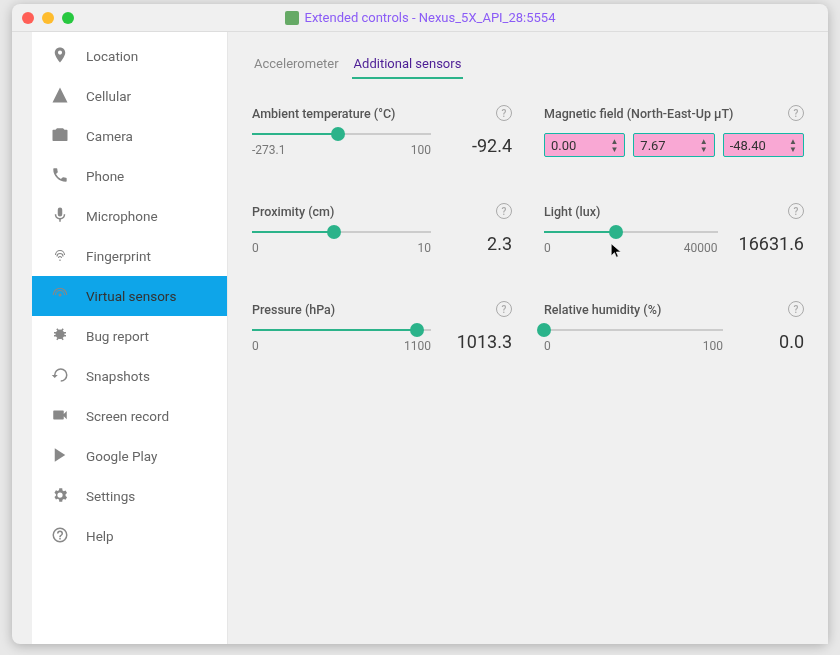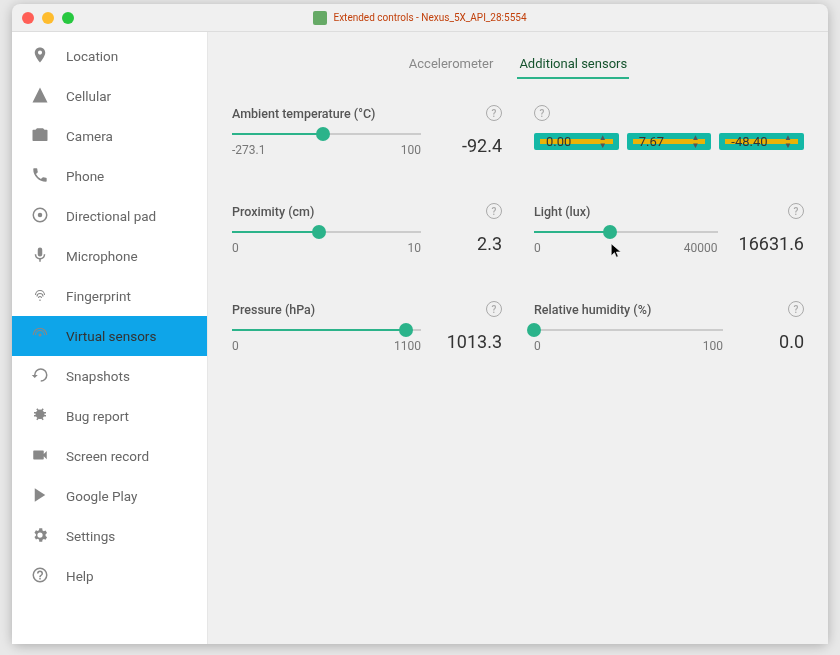--- a/index.html
+++ b/index.html
@@ -31,30 +31,30 @@
     border-bottom: 1px solid #ddd;
   }
   .traffic { display: flex; gap: 8px; }
   .dot { width: 12px; height: 12px; border-radius: 50%; }
   .dot.red { background: #ff5f57; }
   .dot.yellow { background: #febc2e; }
   .dot.green { background: #28c840; }
   .title {
     position: absolute; left: 0; right: 0;
     text-align: center;
-    font-size: 10px; color: #c2410c;
+    font-size: 13px; color: #8b5cf6;
     pointer-events: none;
     display: flex; gap: 6px; align-items: center; justify-content: center;
   }
   .title-icon {
     width: 14px; height: 14px; background: #6a6; border-radius: 2px;
     display:inline-block;
   }
 
-  .content { display: flex; flex: 1; min-height: 0; }
+  .content { display: flex; flex: 1; min-height: 0; padding-left: 20px; }
   .sidebar {
     width: 196px;
     background: #fff;
     border-right: 1px solid #e6e6e6;
     padding-top: 4px;
     overflow-y: auto;
   }
   .side-item {
     display: flex; align-items: center;
     height: 40px;
@@ -67,30 +67,30 @@
   .side-icon { width: 20px; text-align: center; color: #888; }
   .side-icon svg { width: 18px; height: 18px; fill: #888; }
   .side-label { font-size: 13.5px; }
 
   .main {
     flex: 1;
     padding: 18px 24px;
     background: #f0f0f0;
     overflow-y: auto;
   }
-  .tabs { display: flex; gap: 22px; margin-bottom: 26px; justify-content: center; }
+  .tabs { display: flex; gap: 11px; margin-bottom: 26px; }
   .tab {
     padding: 6px 2px;
     font-size: 13px;
     color: #888;
     cursor: pointer;
     border-bottom: 2px solid transparent;
   }
   .tab.active {
-    color: #14532d;
+    color: #4c1d95;
     border-bottom: 2px solid #2bb38a;
   }
 
   .sensor-grid {
     display: grid;
     grid-template-columns: 1fr 1fr;
     column-gap: 32px;
     row-gap: 46px;
   }
   .sensor-block { }
@@ -118,21 +118,21 @@
     background:#2bb38a; border-radius:50%; transform: translate(-50%,-50%);
   }
   .minmax { display:flex; justify-content:space-between; font-size:12px; color:#777; margin-top:8px;}
   .value {
     min-width: 60px; text-align:right; font-size:18px; color:#333; font-weight:400;
   }
 
   .mag-row { display:flex; gap:8px; align-items:center; }
   .stepper {
     flex:1; display:flex; align-items:center; justify-content:space-between;
-    border:6px solid #14b8a6; border-radius:2px; height:17px; background:#eab308;
+    border:1px solid #14b8a6; border-radius:2px; height:24px; background:#f9a8d4;
     padding: 0 6px; font-size:13px; color:#333;
   }
   .stepper .caret { display:flex; flex-direction:column; gap:1px; font-size:8px; color:#555; line-height:7px; }
 
   .cursor {
     position:absolute; width:14px; height:18px;
     pointer-events:none;
   }
 </style>
 </head>
@@ -172,55 +172,48 @@
           <span class="side-label">Camera</span>
         </div>
         <div class="side-item">
           <span class="side-icon"><svg viewBox="0 0 24 24">
               <path d="M6.6 10.8a15 15 0 006.6 6.6l2.2-2.2a1 1 0 011-.25 11 11 0 003.5.6 1 1 0 011 1V20a1 1 0 01-1 1A17 17 0 013 4a1 1 0 011-1h3.4a1 1 0 011 1 11 11 0 00.6 3.5 1 1 0 01-.25 1L6.6 10.8z"></path>
             </svg></span>
           <span class="side-label">Phone</span>
         </div>
         <div class="side-item">
           <span class="side-icon"><svg viewBox="0 0 24 24">
-              <circle cx="12" cy="12" r="9" fill="none" stroke="#888" stroke-width="2"></circle>
-              <circle cx="12" cy="12" r="3"></circle>
-            </svg></span>
-          <span class="side-label">Directional pad</span>
-        </div>
-        <div class="side-item">
-          <span class="side-icon"><svg viewBox="0 0 24 24">
               <path d="M12 14a3 3 0 003-3V5a3 3 0 00-6 0v6a3 3 0 003 3zm5-3a5 5 0 01-10 0H5a7 7 0 006 6.9V21h2v-3.1A7 7 0 0019 11h-2z"></path>
             </svg></span>
           <span class="side-label">Microphone</span>
         </div>
         <div class="side-item">
           <span class="side-icon"><svg viewBox="0 0 24 24">
               <path fill="none" stroke="#888" stroke-width="1.5" d="M6 12a6 6 0 0112 0M8 14a4 4 0 018 0M10 16a2 2 0 014 0M12 18v2"></path>
             </svg></span>
           <span class="side-label">Fingerprint</span>
         </div>
         <div class="side-item active">
           <span class="side-icon"><svg viewBox="0 0 24 24">
               <circle cx="12" cy="12" r="2"></circle>
               <path fill="none" stroke="#888" stroke-width="1.5" d="M6 12a6 6 0 0112 0M3 12a9 9 0 0118 0"></path>
             </svg></span>
           <span class="side-label">Virtual sensors</span>
         </div>
         <div class="side-item">
           <span class="side-icon"><svg viewBox="0 0 24 24">
+              <path d="M20 8h-2.8a6 6 0 00-1.7-2l1.5-1.5-1.4-1.4L13.7 5a6 6 0 00-3.4 0L8.4 3.1 7 4.5 8.5 6A6 6 0 006.8 8H4v2h2.1a6 6 0 000 2H4v2h2.8a6 6 0 001.7 2L7 17.5l1.4 1.4 1.9-1.9a6 6 0 003.4 0l1.9 1.9 1.4-1.4-1.5-1.5a6 6 0 001.7-2H20v-2h-2.1a6 6 0 000-2H20V8z"></path>
+            </svg></span>
+          <span class="side-label">Bug report</span>
+        </div>
+        <div class="side-item">
+          <span class="side-icon"><svg viewBox="0 0 24 24">
               <path d="M13 3a9 9 0 00-9 9H1l4 4 4-4H6a7 7 0 117 7v2a9 9 0 000-18z"></path>
             </svg></span>
           <span class="side-label">Snapshots</span>
-        </div>
-        <div class="side-item">
-          <span class="side-icon"><svg viewBox="0 0 24 24">
-              <path d="M20 8h-2.8a6 6 0 00-1.7-2l1.5-1.5-1.4-1.4L13.7 5a6 6 0 00-3.4 0L8.4 3.1 7 4.5 8.5 6A6 6 0 006.8 8H4v2h2.1a6 6 0 000 2H4v2h2.8a6 6 0 001.7 2L7 17.5l1.4 1.4 1.9-1.9a6 6 0 003.4 0l1.9 1.9 1.4-1.4-1.5-1.5a6 6 0 001.7-2H20v-2h-2.1a6 6 0 000-2H20V8z"></path>
-            </svg></span>
-          <span class="side-label">Bug report</span>
         </div>
         <div class="side-item">
           <span class="side-icon"><svg viewBox="0 0 24 24">
               <path d="M17 10.5V7a1 1 0 00-1-1H4a1 1 0 00-1 1v10a1 1 0 001 1h12a1 1 0 001-1v-3.5l4 4v-11l-4 4z"></path>
             </svg></span>
           <span class="side-label">Screen record</span>
         </div>
         <div class="side-item">
           <span class="side-icon"><svg viewBox="0 0 24 24">
               <path d="M5 3l14 9-14 9V3z"></path>
@@ -264,20 +257,21 @@
                 <span>-273.1</span>
                 <span>100</span>
               </div>
             </div>
             <div class="value">-92.4</div>
           </div>
         </div>
 
         <div class="sensor-block">
           <div class="sensor-head">
+            <span>Magnetic field (North-East-Up μT)</span>
             <span class="help-icon">?</span>
           </div>
           <div class="mag-row">
             <div class="stepper">
               <span>0.00</span>
               <span class="caret">
                   <span>▲</span>
                   <span>▼</span>
                 </span>
             </div>

